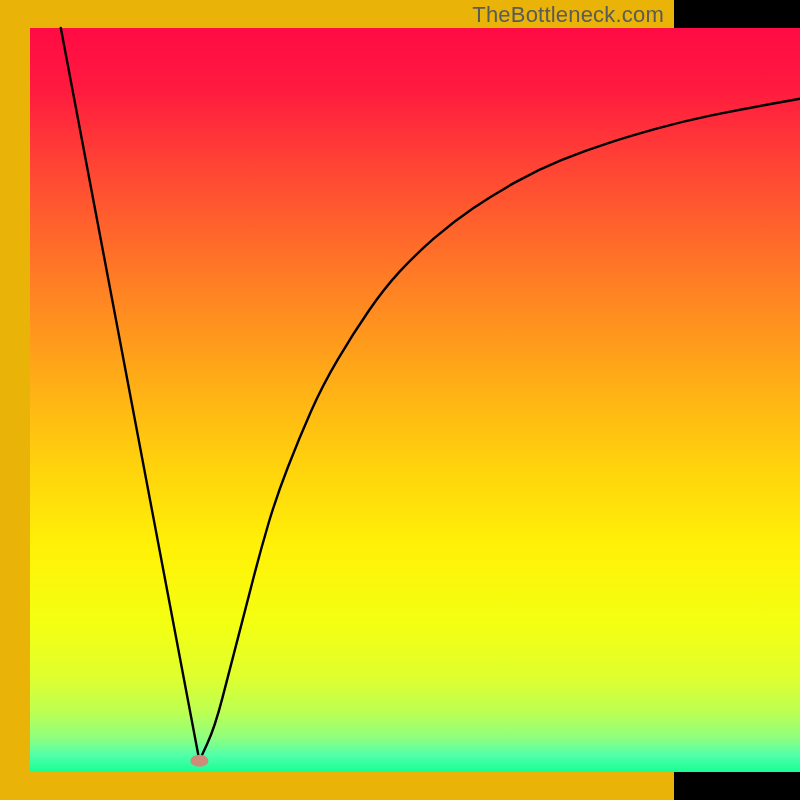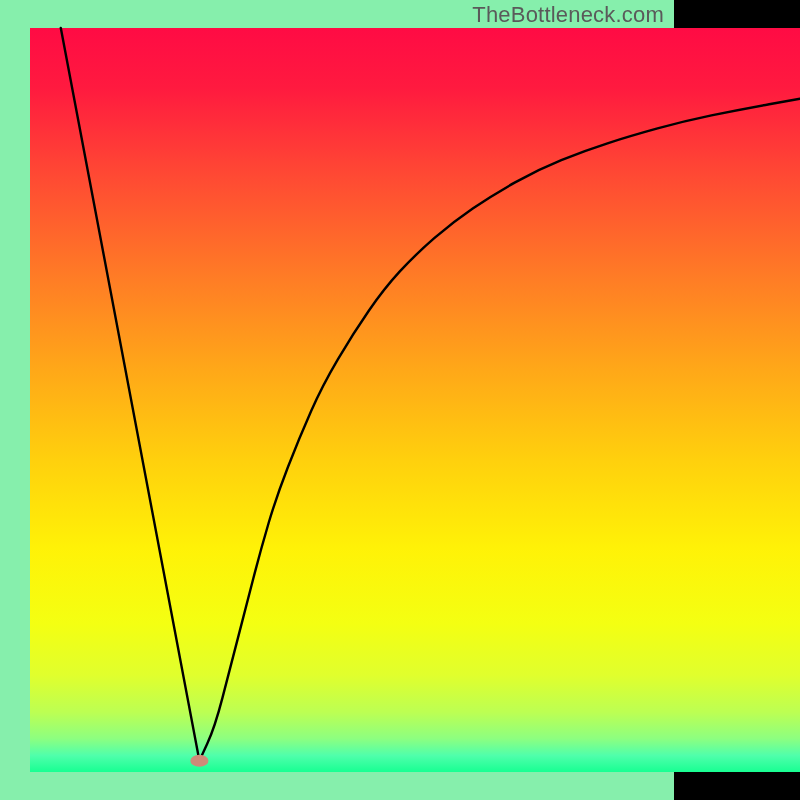--- a/index.html
+++ b/index.html
@@ -7,21 +7,21 @@
     padding: 0;
     width: 800px;
     height: 800px;
     background: #000;
     font-family: Arial, Helvetica, sans-serif;
   }
   .frame {
     position: relative;
     width: 674px;
     height: 800px;
-    background: #86efac;
+    background: #eab308;
   }
   .watermark {
     position: absolute;
     top: 2px;
     right: 10px;
     color: #5a5a5a;
     font-size: 22px;
     font-weight: 400;
     letter-spacing: 0.2px;
     z-index: 5;

